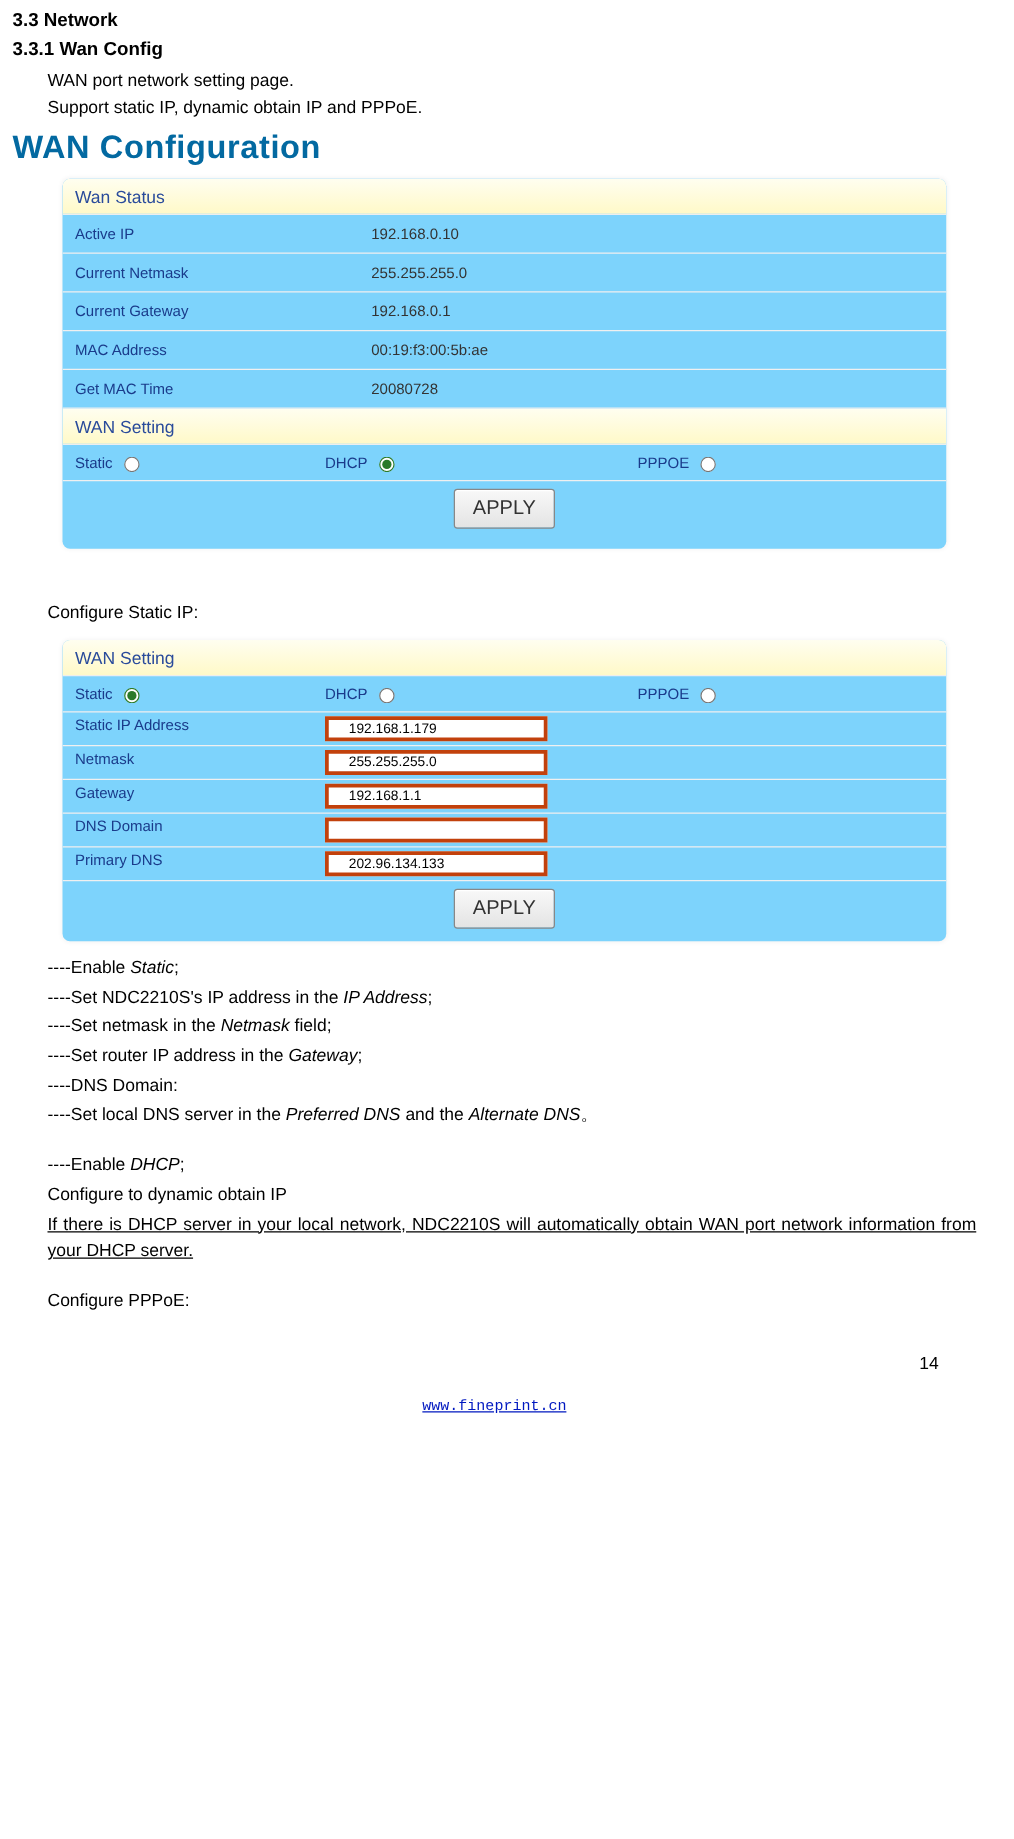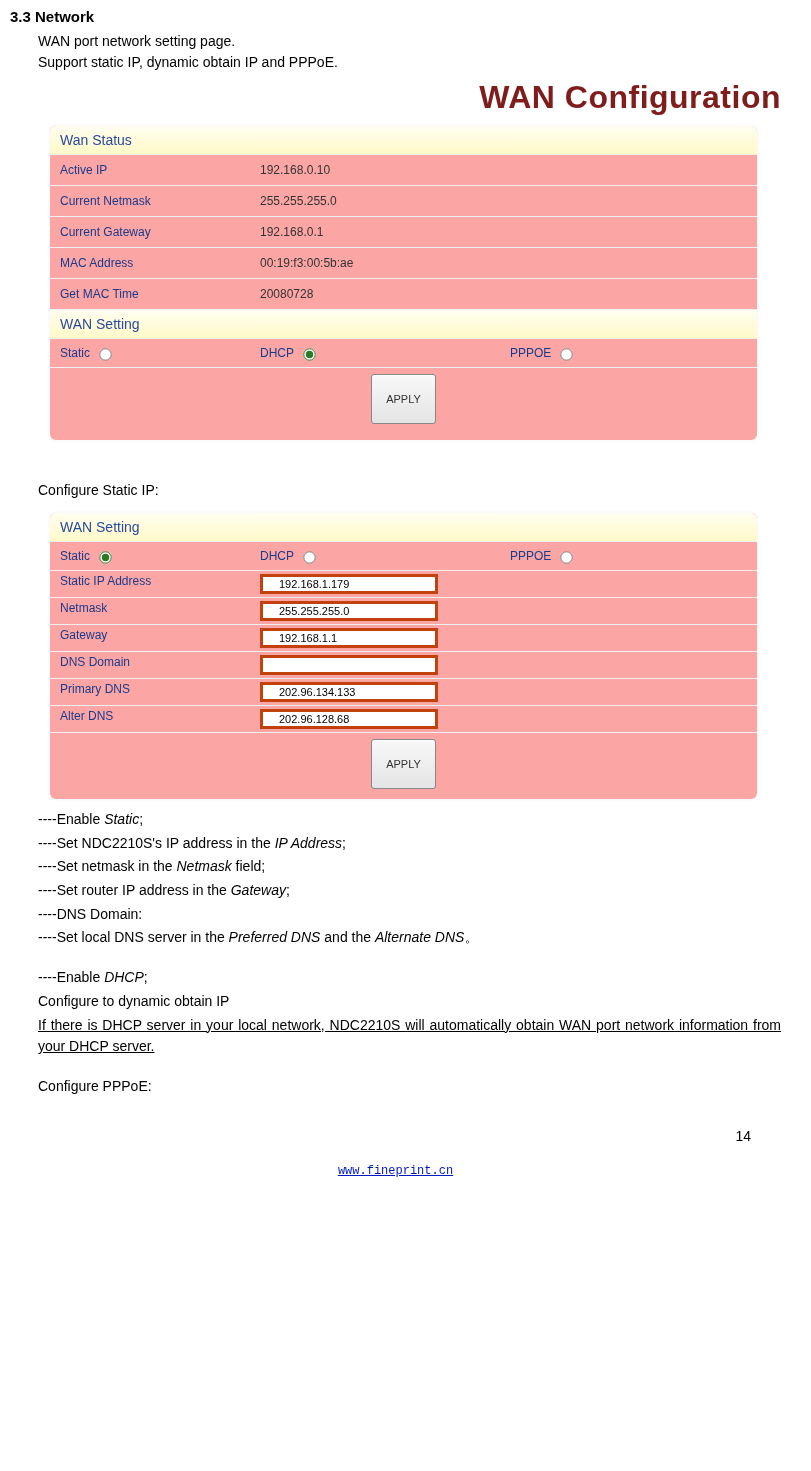--- a/index.html
+++ b/index.html
@@ -22,52 +22,53 @@
   h4.subsection {
     font-size: 15px;
     font-weight: bold;
     margin: 6px 0 6px 0;
   }
   .intro {
     margin: 0 0 6px 28px;
     line-height: 1.5;
   }
   .config-title {
-    text-align: right;
-    color: #7f1d1d;
+    text-align: left;
+    color: #0369a1;
     font-family: "Arial", sans-serif;
-    font-size: 32px;
+    font-size: 26px;
     font-weight: bold;
     margin: 4px 0 10px 0;
     letter-spacing: 0.5px;
   }
   .panel-wrap {
     margin: 0 24px 0 40px;
   }
   .panel {
-    background: #fca5a5;
+    background: #7dd3fc;
     border-radius: 6px;
     overflow: hidden;
     box-shadow: 0 0 4px rgba(0,0,0,0.06);
   }
   .panel-header {
     background: linear-gradient(#fffef0, #fff9c8);
     color: #2a4b9b;
     font-size: 14px;
     padding: 6px 10px;
     border-bottom: 1px solid #eee;
   }
   .kv-row {
     display: flex;
     border-bottom: 1px solid #f0f0f0;
     font-size: 12px;
     color: #333;
     padding: 4px 10px;
     align-items: center;
     min-height: 22px;
+    gap: 37px;
   }
   .kv-row:last-child { border-bottom: none; }
   .kv-key {
     flex: 0 0 200px;
     color: #1a3b8b;
   }
   .kv-val {
     flex: 1;
     color: #333;
   }
@@ -84,23 +85,23 @@
   .setting-col3 { flex: 1; display:flex; align-items:center; gap:4px;}
   .apply-row {
     text-align: center;
     padding: 6px 0 2px 0;
   }
   .apply-btn {
     display: inline-block;
     background: linear-gradient(#f8f8f8,#e4e4e4);
     border: 1px solid #888;
     border-radius: 3px;
-    font-size: 11px;
+    font-size: 16px;
     color: #333;
-    padding: 18px 14px;
+    padding: 6px 14px;
     box-shadow: inset 0 1px 0 #fff;
     cursor: pointer;
   }
   .form-row {
     display: flex;
     align-items: flex-start;
     font-size: 12px;
     padding: 3px 10px;
     border-bottom: 1px solid #f0f0f0;
   }
@@ -140,20 +141,21 @@
     transform: scale(0.95);
     accent-color: #2a7a2a;
   }
 </style>
 </head>
 <body>
 
 <div class="page">
 
   <h3 class="section">3.3 Network</h3>
+  <h4 class="subsection">3.3.1 Wan Config</h4>
 
   <div class="intro">
     <div>WAN port network setting page.</div>
     <div>Support static IP, dynamic obtain IP and PPPoE.</div>
   </div>
 
   <div class="config-title">WAN Configuration</div>
 
   <div class="panel-wrap">
     <div class="panel">
@@ -238,24 +240,20 @@
         <div class="form-input"><input type="text" value="192.168.1.1" style=""></div>
       </div>
       <div class="form-row">
         <div class="form-label">DNS Domain</div>
         <div class="form-input"><input type="text" value="" style=""></div>
       </div>
       <div class="form-row">
         <div class="form-label">Primary DNS</div>
         <div class="form-input"><input type="text" value="202.96.134.133" style=""></div>
       </div>
-      <div class="form-row">
-        <div class="form-label">Alter DNS</div>
-        <div class="form-input"><input type="text" value="202.96.128.68" style=""></div>
-      </div>
       <div class="apply-row">
         <span class="apply-btn">APPLY</span>
       </div>
       <div style="height:8px;"></div>
     </div>
   </div>
 
   <div class="body-text">
     <p><span>----Enable </span><span class="italic">Static</span><span>;</span></p>
     <p><span>----Set NDC2210S's IP address in the </span><span class="italic">IP Address</span><span>;</span></p>

